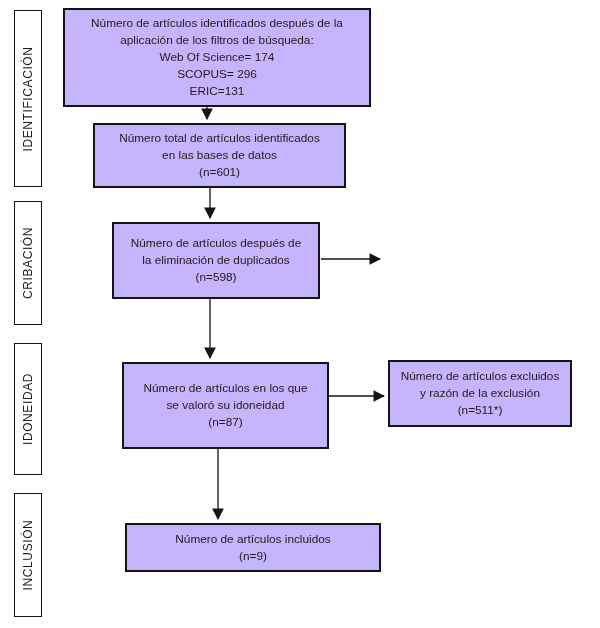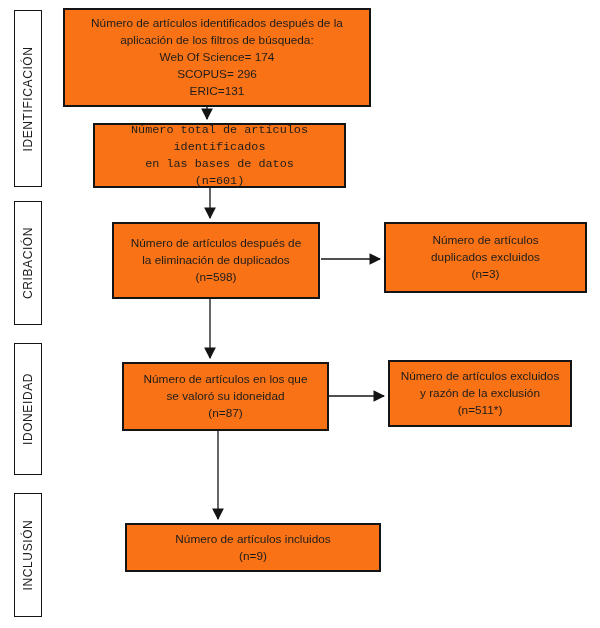--- a/index.html
+++ b/index.html
@@ -21,21 +21,21 @@
     left: 0;
     top: 0;
     width: 600px;
     height: 628px;
     pointer-events: none;
   }
   .flow-box {
     position: absolute;
     box-sizing: border-box;
     border: 2.5px solid #141414;
-    background: #f97316;
+    background: #c4b5fd;
     display: flex;
     align-items: center;
     justify-content: center;
     text-align: center;
     font-size: 11.8px;
     line-height: 17px;
     white-space: pre-line;
     padding: 2px 6px;
   }
   .stage-box {
@@ -88,33 +88,30 @@
   <div class="stage-box" style="left:14px; top:493px; height:124px;">
     <span class="vtext">INCLUSIÓN</span>
   </div>
 
   <div class="flow-box" style="left:63px; top:8px; width:308px; height:99px;">Número de artículos identificados después de la
 aplicación de los filtros de búsqueda:
 Web Of Science= 174
 SCOPUS= 296
 ERIC=131</div>
 
-  <div class="flow-box" style="left:93px; top:123px; width:253px; height:65px;font-family:Liberation Mono, monospace;">Número total de artículos identificados
+  <div class="flow-box" style="left:93px; top:123px; width:253px; height:65px;">Número total de artículos identificados
 en las bases de datos
 (n=601)</div>
 
   <div class="flow-box" style="left:112px; top:222px; width:208px; height:77px;">Número de artículos después de
 la eliminación de duplicados
 (n=598)</div>
 
-  <div class="flow-box" style="left:384px; top:222px; width:203px; height:71px;">Número de artículos
-duplicados excluidos
-(n=3)</div>
 
-  <div class="flow-box" style="left:122px; top:362px; width:207px; height:69px;">Número de artículos en los que
+  <div class="flow-box" style="left:122px; top:362px; width:207px; height:87px;">Número de artículos en los que
 se valoró su idoneidad
 (n=87)</div>
 
   <div class="flow-box" style="left:388px; top:360px; width:184px; height:67px;">Número de artículos excluidos
 y razón de la exclusión
 (n=511*)</div>
 
   <div class="flow-box" style="left:125px; top:523px; width:256px; height:49px;">Número de artículos incluidos
 (n=9)</div>
 

